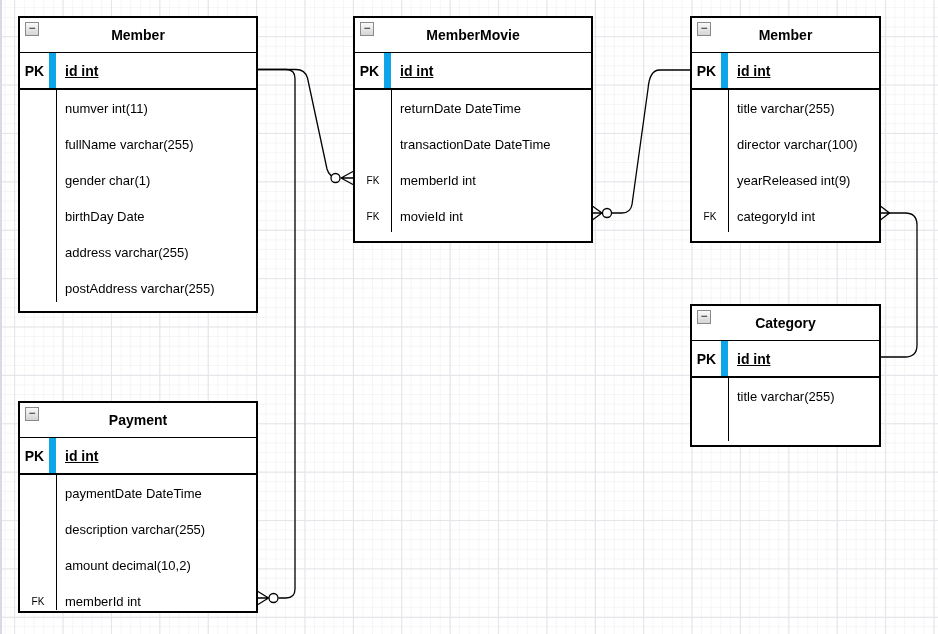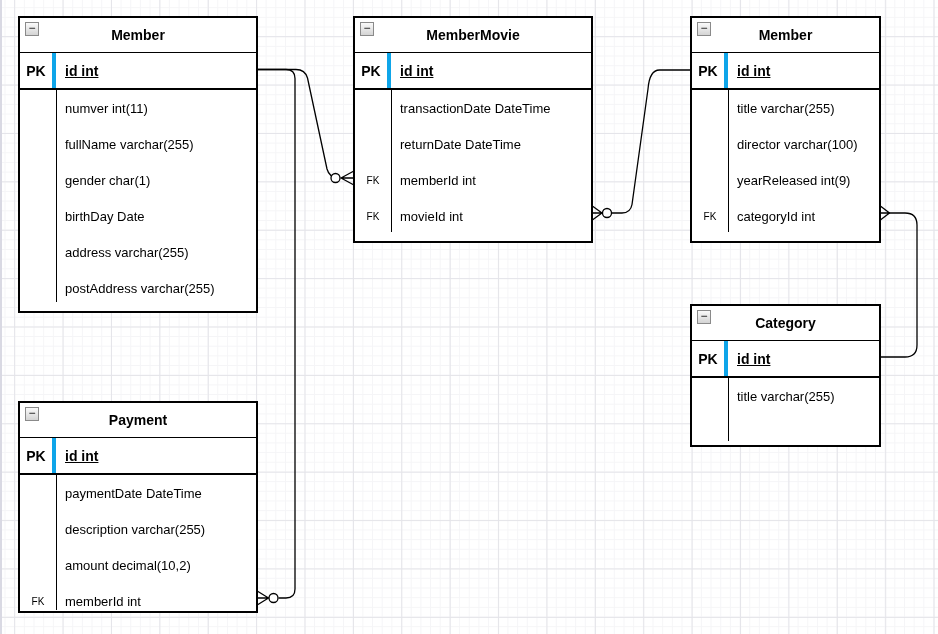--- a/index.html
+++ b/index.html
@@ -40,21 +40,21 @@
     user-select:none;
   }
   .pk-row{
     height:37px;min-height:37px;box-sizing:border-box;
     border-bottom:2px solid #000;display:flex;
   }
   .cell-key{
     width:36px;min-width:36px;box-sizing:border-box;
     display:flex;align-items:center;justify-content:center;font-size:10px;
   }
-  .pk-row .cell-key{font-weight:bold;font-size:14px;border-right:4px solid #0ea5e9;}
+  .pk-row .cell-key{font-weight:bold;font-size:14px;border-right:7px solid #0ea5e9;}
   .cell-value{flex:1;display:flex;align-items:center;padding-left:9px;font-size:13px;box-sizing:border-box;}
   .pk-row .cell-value{font-weight:bold;font-size:14px;text-decoration:underline;}
   .entity-body{position:relative;flex:1;}
   .body-divider{position:absolute;left:36px;top:0;width:1px;background:#000;}
   .attr-row{height:36px;display:flex;}
 </style>
 </head>
 <body>
 
 <div id="canvas">
@@ -122,25 +122,25 @@
         <span class="collapse-icon">−</span>
         <span>MemberMovie</span>
       </div>
       <div class="pk-row">
         <div class="cell-key">PK</div>
         <div class="cell-value">id int</div>
       </div>
       <div class="entity-body">
         <div class="attr-row">
           <div class="cell-key"></div>
+          <div class="cell-value">returnDate DateTime</div>
+        </div>
+        <div class="attr-row">
+          <div class="cell-key"></div>
           <div class="cell-value">transactionDate DateTime</div>
-        </div>
-        <div class="attr-row">
-          <div class="cell-key"></div>
-          <div class="cell-value">returnDate DateTime</div>
         </div>
         <div class="attr-row">
           <div class="cell-key">FK</div>
           <div class="cell-value">memberId int</div>
         </div>
         <div class="attr-row">
           <div class="cell-key">FK</div>
           <div class="cell-value">movieId int</div>
         </div>
         <div class="body-divider" style="bottom: 9px;"></div>

